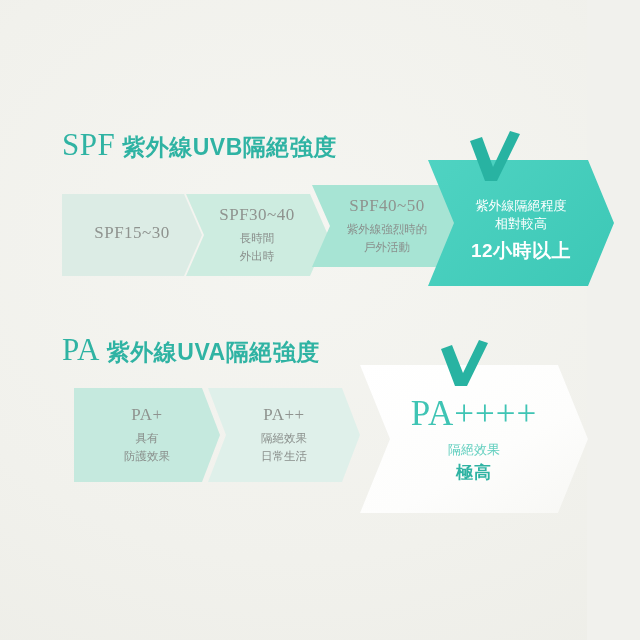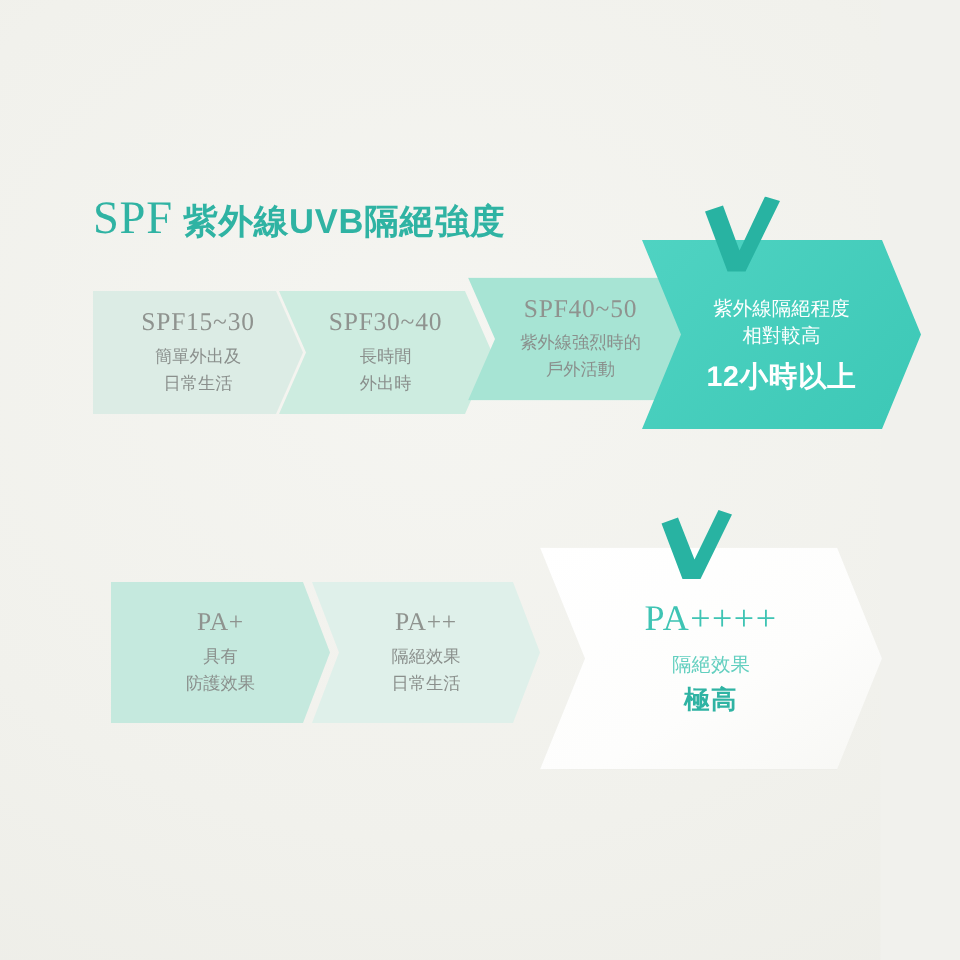--- a/index.html
+++ b/index.html
@@ -122,21 +122,21 @@
     left: 348px;
     top: -13px;
     width: 228px;
     height: 148px;
     background: linear-gradient(150deg, #ffffff 0%, #fdfdfc 60%, #f7f7f4 100%);
     clip-path: polygon(0 0, calc(100% - 30px) 0, 100% 50%, calc(100% - 30px) 100%, 0 100%, 30px 50%);
     filter: drop-shadow(6px 8px 7px rgba(95, 100, 95, 0.20));
   }
   #pa-highlight .hl-title {
     font-family: "Liberation Serif", "DejaVu Serif", serif;
-    font-size: 24px;
+    font-size: 35px;
     color: #3fc4b4;
     letter-spacing: 1px;
   }
   #pa-highlight .hl-desc {
     font-size: 13px;
     color: #62cfbf;
     line-height: 1.4;
     text-align: center;
     margin-top: 7px;
   }
@@ -162,24 +162,20 @@
 <div id="infographic">
 
   <div class="section-heading" id="spf-heading">
     <span class="heading-abbr">SPF</span><span class="heading-text">紫外線UVB隔絕強度</span>
   </div>
 
   <div class="chev-row" id="spf-row">
 
     <div class="chev chev-sm" style="left:62px; top:14px; width:140px; background:#dcece5;">
       <div class="chev-title">SPF15~30</div>
-      <div class="chev-desc">
-        <div>簡單外出及</div>
-        <div>日常生活</div>
-      </div>
     </div>
 
     <div class="chev chev-sm" style="left:186px; top:14px; width:142px; background:#cdece0;">
       <div class="chev-title">SPF30~40</div>
       <div class="chev-desc">
         <div>長時間</div>
         <div>外出時</div>
       </div>
     </div>
 
@@ -197,20 +193,23 @@
         <div>相對較高</div>
       </div>
       <div class="hl-strong">12小時以上</div>
     </div>
   </div>
 
   <svg class="checkmark" id="spf-check" viewBox="0 0 56 52">
     <path d="M4 10 L16 6 L27 36 L44 0 L54 3 L31 50 L19 50 Z" fill="#28b3a2"></path>
   </svg>
 
+  <div class="section-heading" id="pa-heading">
+    <span class="heading-abbr">PA</span><span class="heading-text">紫外線UVA隔絕強度</span>
+  </div>
 
   <div class="chev-row" id="pa-row">
 
     <div class="chev chev-sm" style="left:62px; top:10px; width:146px; height:94px; background:#c5e9de;">
       <div class="chev-title">PA+</div>
       <div class="chev-desc">
         <div>具有</div>
         <div>防護效果</div>
       </div>
     </div>

